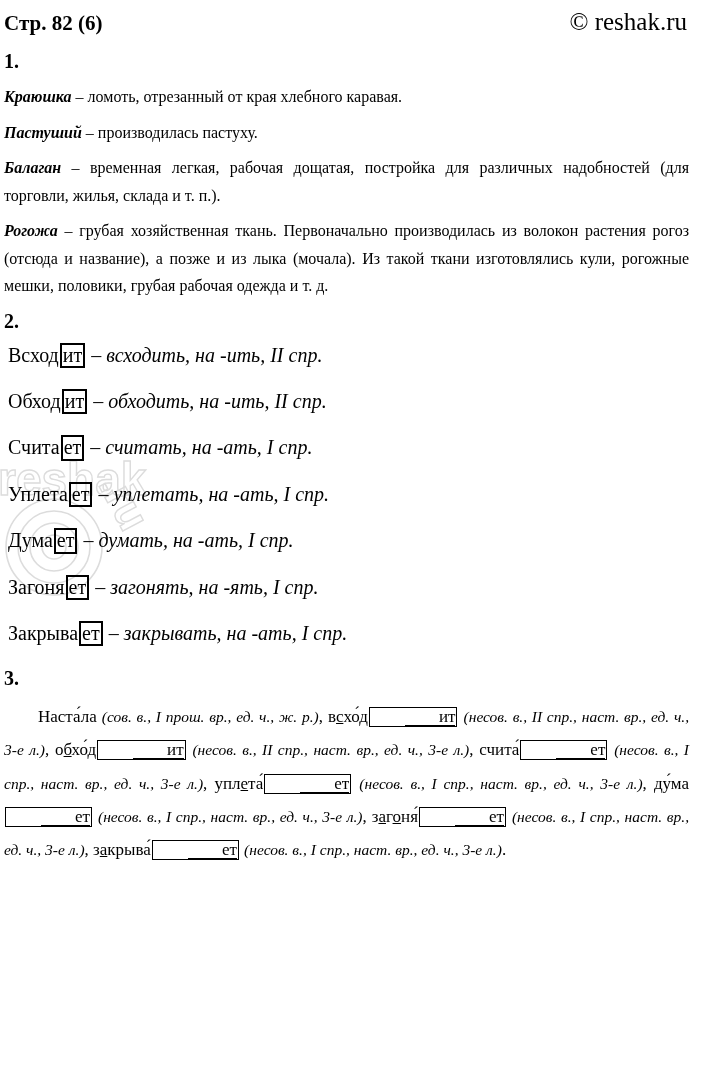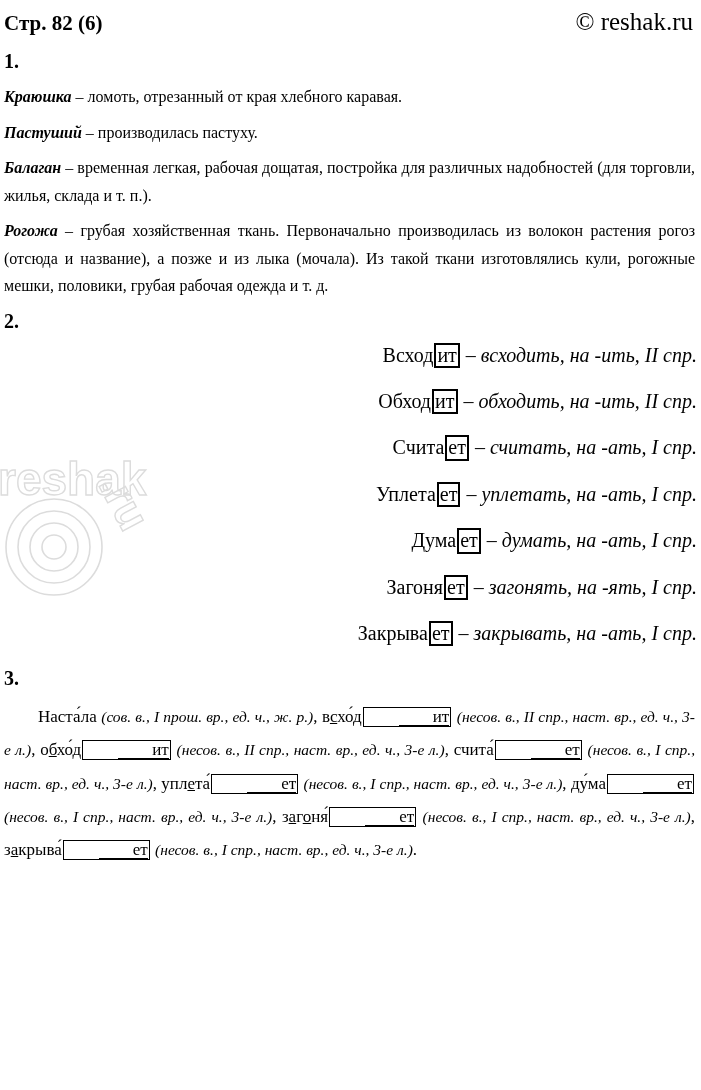--- a/index.html
+++ b/index.html
@@ -24,21 +24,21 @@
     width: 210px;
     height: 165px;
     pointer-events: none;
     z-index: 0;
   }
 
   
   #page {
     position: relative;
     z-index: 2;
-    padding: 8px 4px 0 4px;
+    padding: 8px 10px 0 4px;
     box-sizing: border-box;
     width: 701px;
   }
 
   .header-row {
     display: flex;
     align-items: baseline;
     justify-content: space-between;
     font-size: 21px;
     margin-bottom: 14px;
@@ -72,21 +72,20 @@
     font-weight: bold;
     font-style: italic;
   }
 
   
   .verb-line {
     font-size: 20px;
     line-height: 1.1;
     margin: 0 0 21px 4px;
     white-space: nowrap;
-    text-align: right;
   }
   .verb-expl { font-style: italic; }
 
   
   .box {
     display: inline-block;
     border: 2px solid #000;
     padding: 0 1px 1px 1px;
     margin: 0 1px;
     line-height: 1.02;

